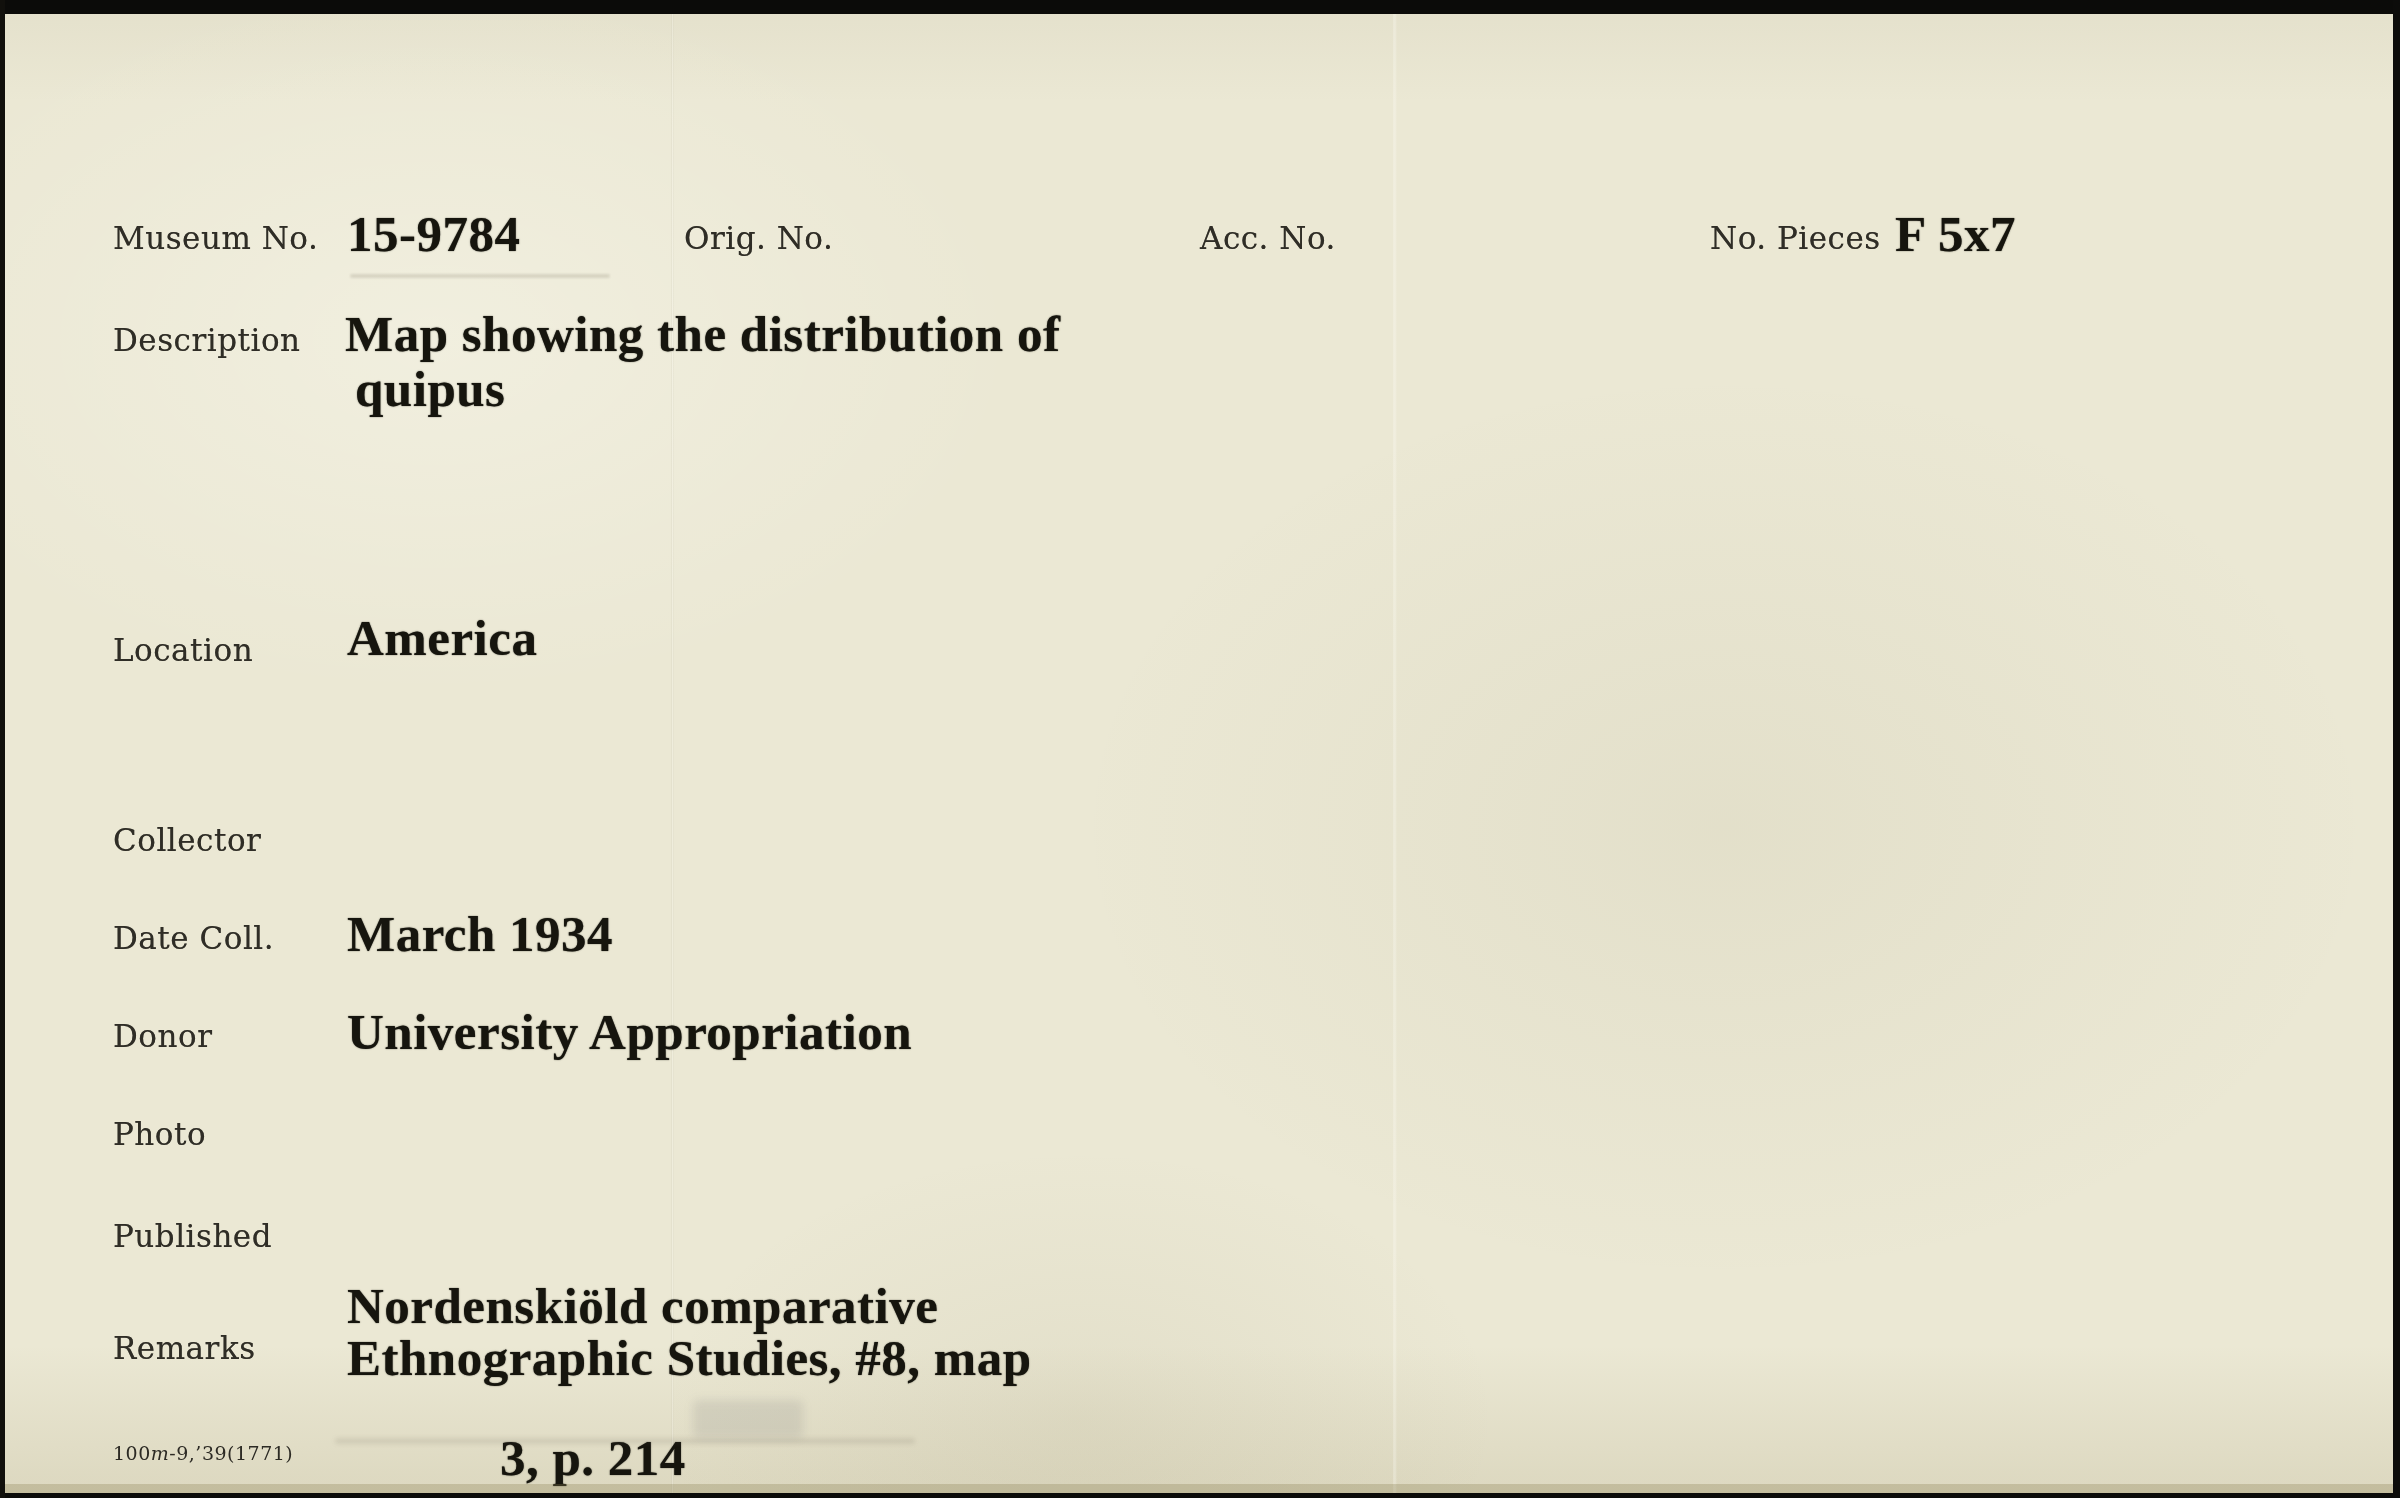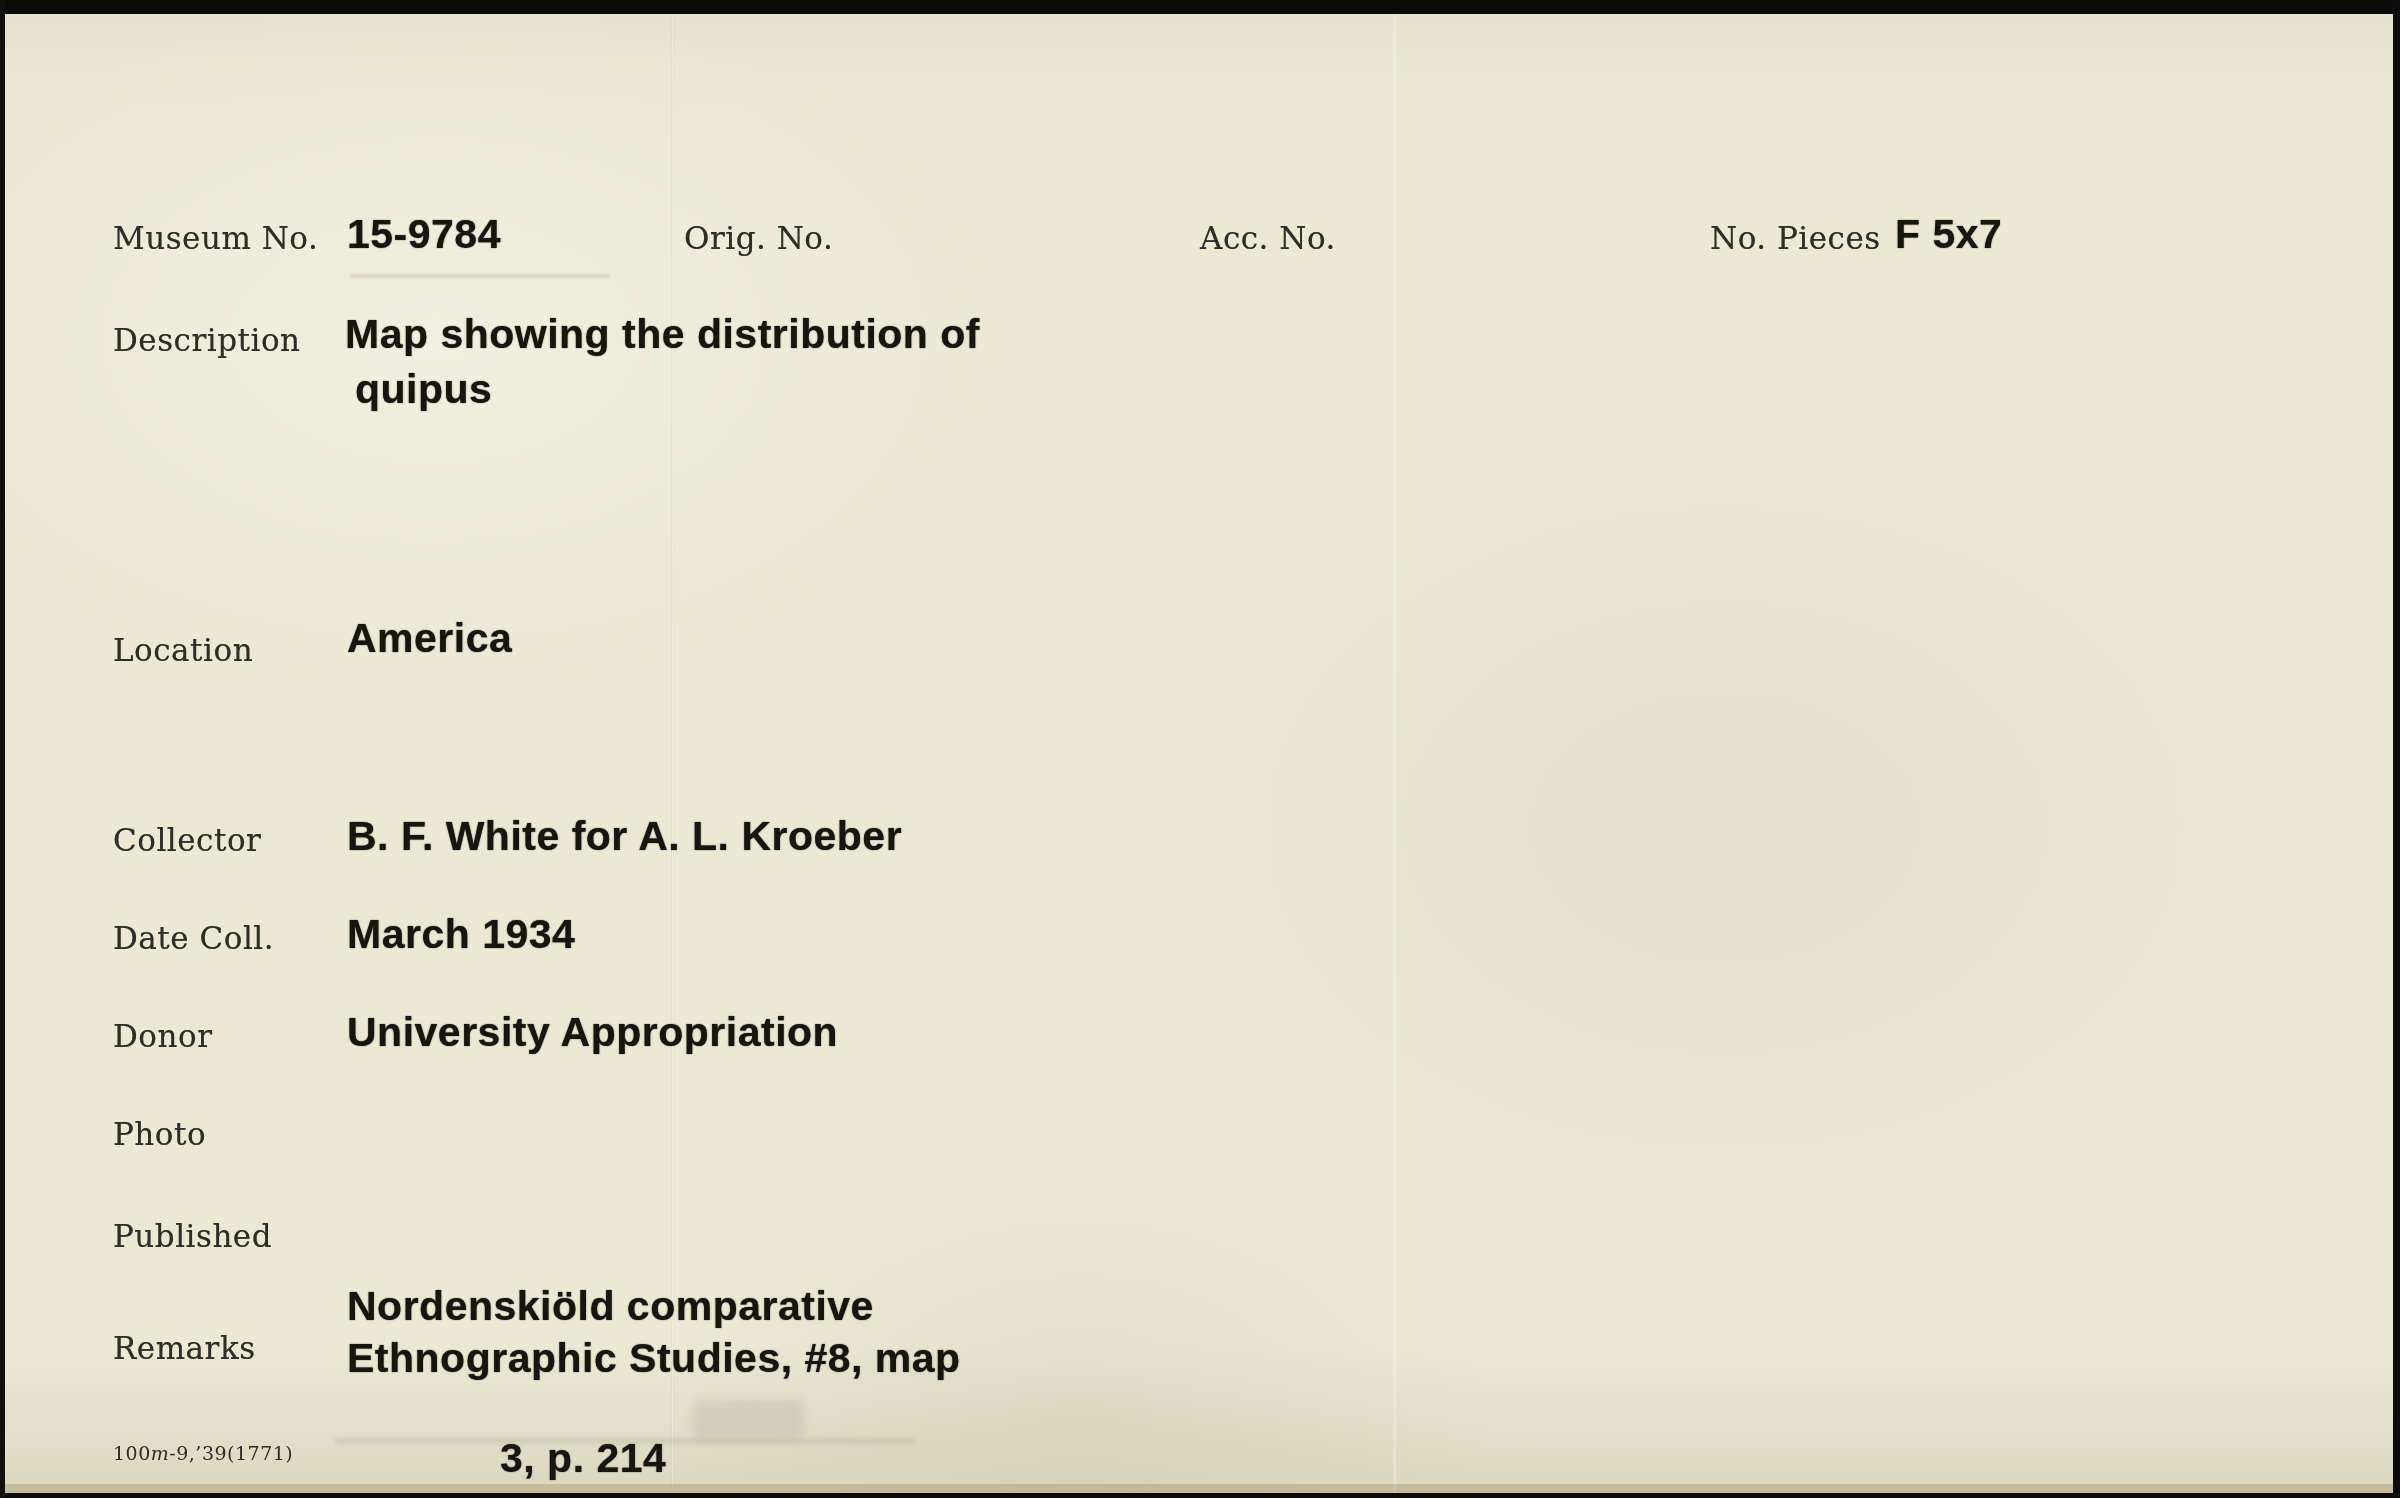--- a/index.html
+++ b/index.html
@@ -40,23 +40,23 @@
     font-family: "DejaVu Serif", serif;
     font-size: 31px;
     line-height: 36px;
     letter-spacing: 0.5px;
     color: #2f2d26;
     text-shadow: 0 0 0.6px rgba(47,45,38,0.55);
     white-space: nowrap;
   }
   .typed {
     position: absolute;
-    font-family: Liberation Sans, sans-serif;
+    font-family: Liberation Serif, serif;
     font-weight: bold;
-    font-size: 41px;
+    font-size: 51px;
     line-height: 44px;
     letter-spacing: 0.5px;
     color: #16150e;
     text-shadow: 0 0 1.3px rgba(25,24,16,0.8);
     white-space: nowrap;
   }
   .footer-code {
     position: absolute;
     left: 108px; top: 1428px;
     font-family: "DejaVu Serif", serif;
@@ -112,21 +112,20 @@
     <div class="typed" style="left:1890px; top:198px;">F 5x7</div>
 
     <div class="label" style="left:108px; top:308px;">Description</div>
     <div class="typed" style="left:340px; top:298px;">Map showing the distribution of</div>
     <div class="typed" style="left:350px; top:353px;">quipus</div>
 
     <div class="label" style="left:108px; top:610px;margin-top:8px;">Location</div>
     <div class="typed" style="left:342px; top:602px;">America</div>
 
     <div class="label" style="left:108px; top:808px;">Collector</div>
-    <div class="typed" style="left:342px; top:800px;">B. F. White for A. L. Kroeber</div>
 
     <div class="label" style="left:108px; top:906px;">Date Coll.</div>
     <div class="typed" style="left:342px; top:898px;">March 1934</div>
 
     <div class="label" style="left:108px; top:1004px;">Donor</div>
     <div class="typed" style="left:342px; top:996px;">University Appropriation</div>
 
     <div class="label" style="left:108px; top:1102px;">Photo</div>
 
     <div class="label" style="left:108px; top:1204px;">Published</div>

